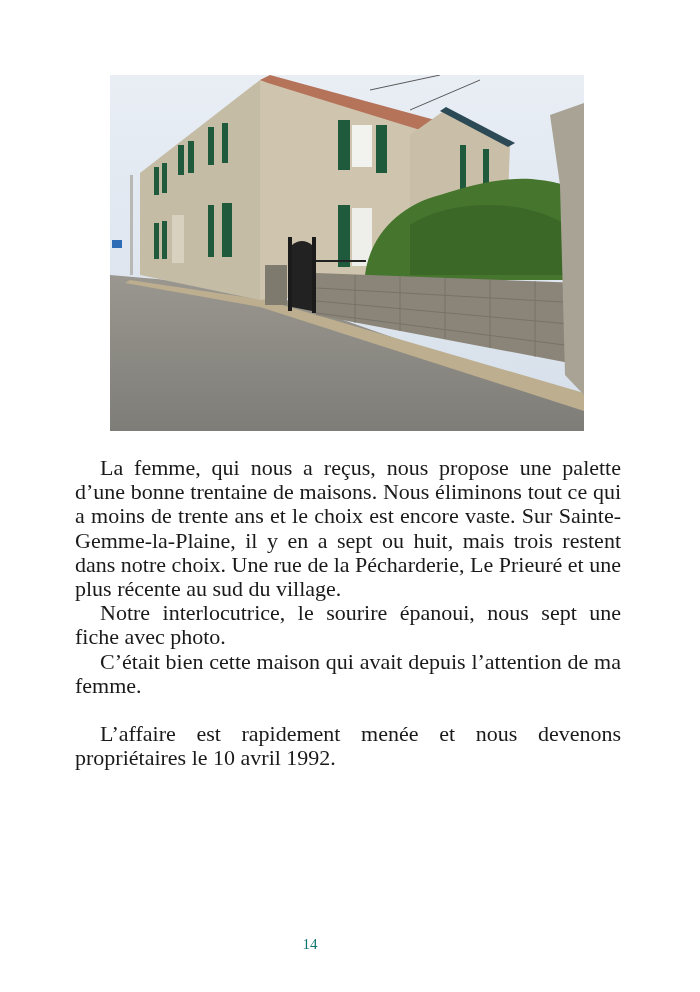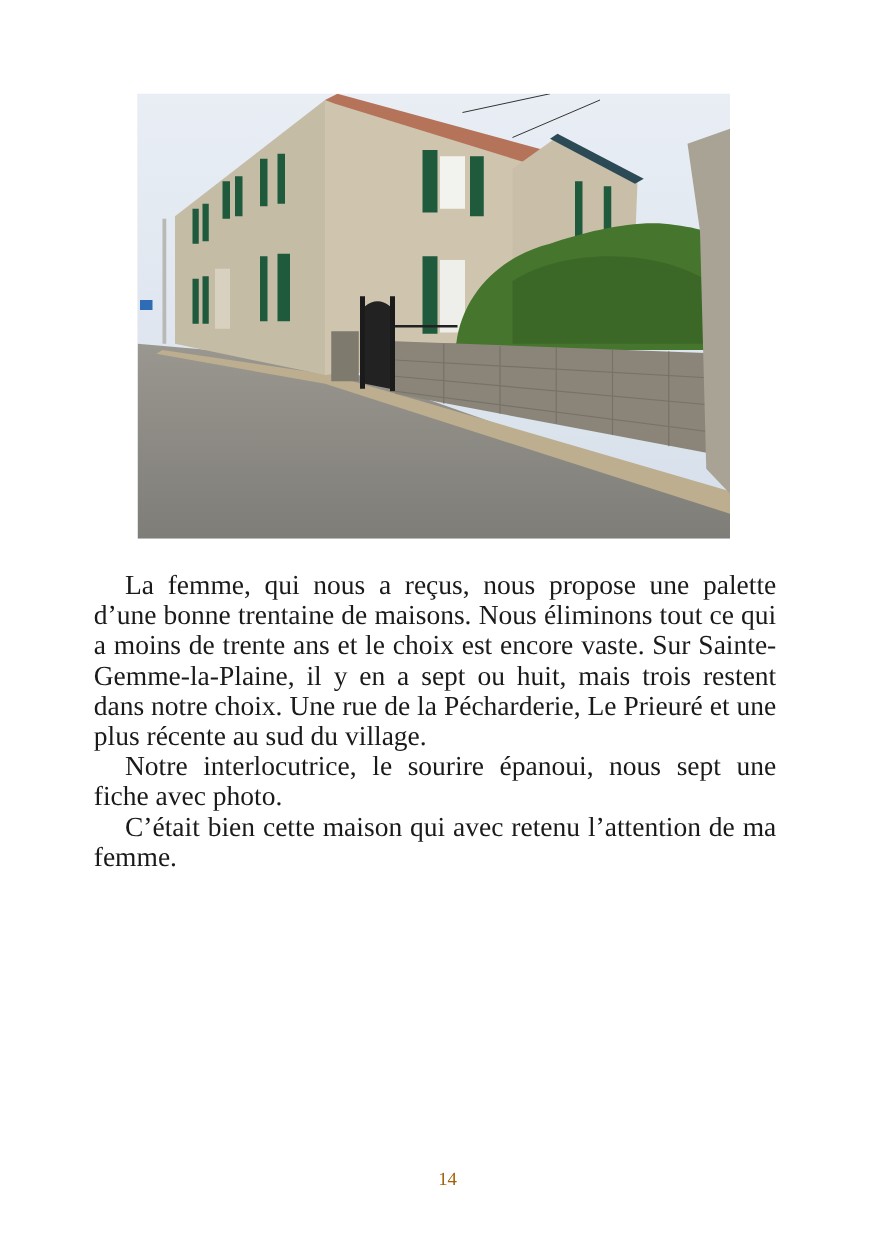--- a/index.html
+++ b/index.html
@@ -44,22 +44,21 @@
     .text-block p.gap {
       margin-top: 24.2px;
     }
     .page-number {
       position: absolute;
       left: 0;
       width: 620px;
       top: 936px;
       text-align: center;
       font-size: 15px;
-      color: #a16207;
-      margin-left: 48px;
+      color: #0f766e;
     }
   </style>
 </head>
 <body>
 
 <div class="photo">
   <svg viewBox="0 0 474 356" preserveAspectRatio="none" xmlns="http://www.w3.org/2000/svg">
     <defs>
       <linearGradient id="sky" x1="0" y1="0" x2="0" y2="1">
         <stop offset="0" stop-color="#e9eef5"></stop>
@@ -139,16 +138,17 @@
 
     <rect x="20" y="100" width="3" height="100" fill="#b8b8b4"></rect>
 
     <rect x="2" y="165" width="10" height="8" fill="#2e6db5"></rect>
   </svg>
 </div>
 
 <div class="text-block">
   <p>La femme, qui nous a reçus, nous propose une palette d’une bonne trentaine de maisons. Nous éliminons tout ce qui a moins de trente ans et le choix est encore vaste. Sur Sainte-Gemme-la-Plaine, il y en a sept ou huit, mais trois restent dans notre choix. Une rue de la Pécharderie, Le Prieuré et une plus récente au sud du village.</p>
   <p>Notre interlocutrice, le sourire épanoui, nous sept une fiche avec photo.</p>
-  <p>C’était bien cette maison qui avec retenu l’attention de ma femme.</p>
+  <p>C’était bien cette maison qui avait depuis l’attention de ma femme.</p>
+  <p class="gap">L’affaire est rapidement menée et nous devenons propriétaires le 10 avril 1992.</p>
 </div>
 
 <div class="page-number">14</div>
 
 </body></html>

